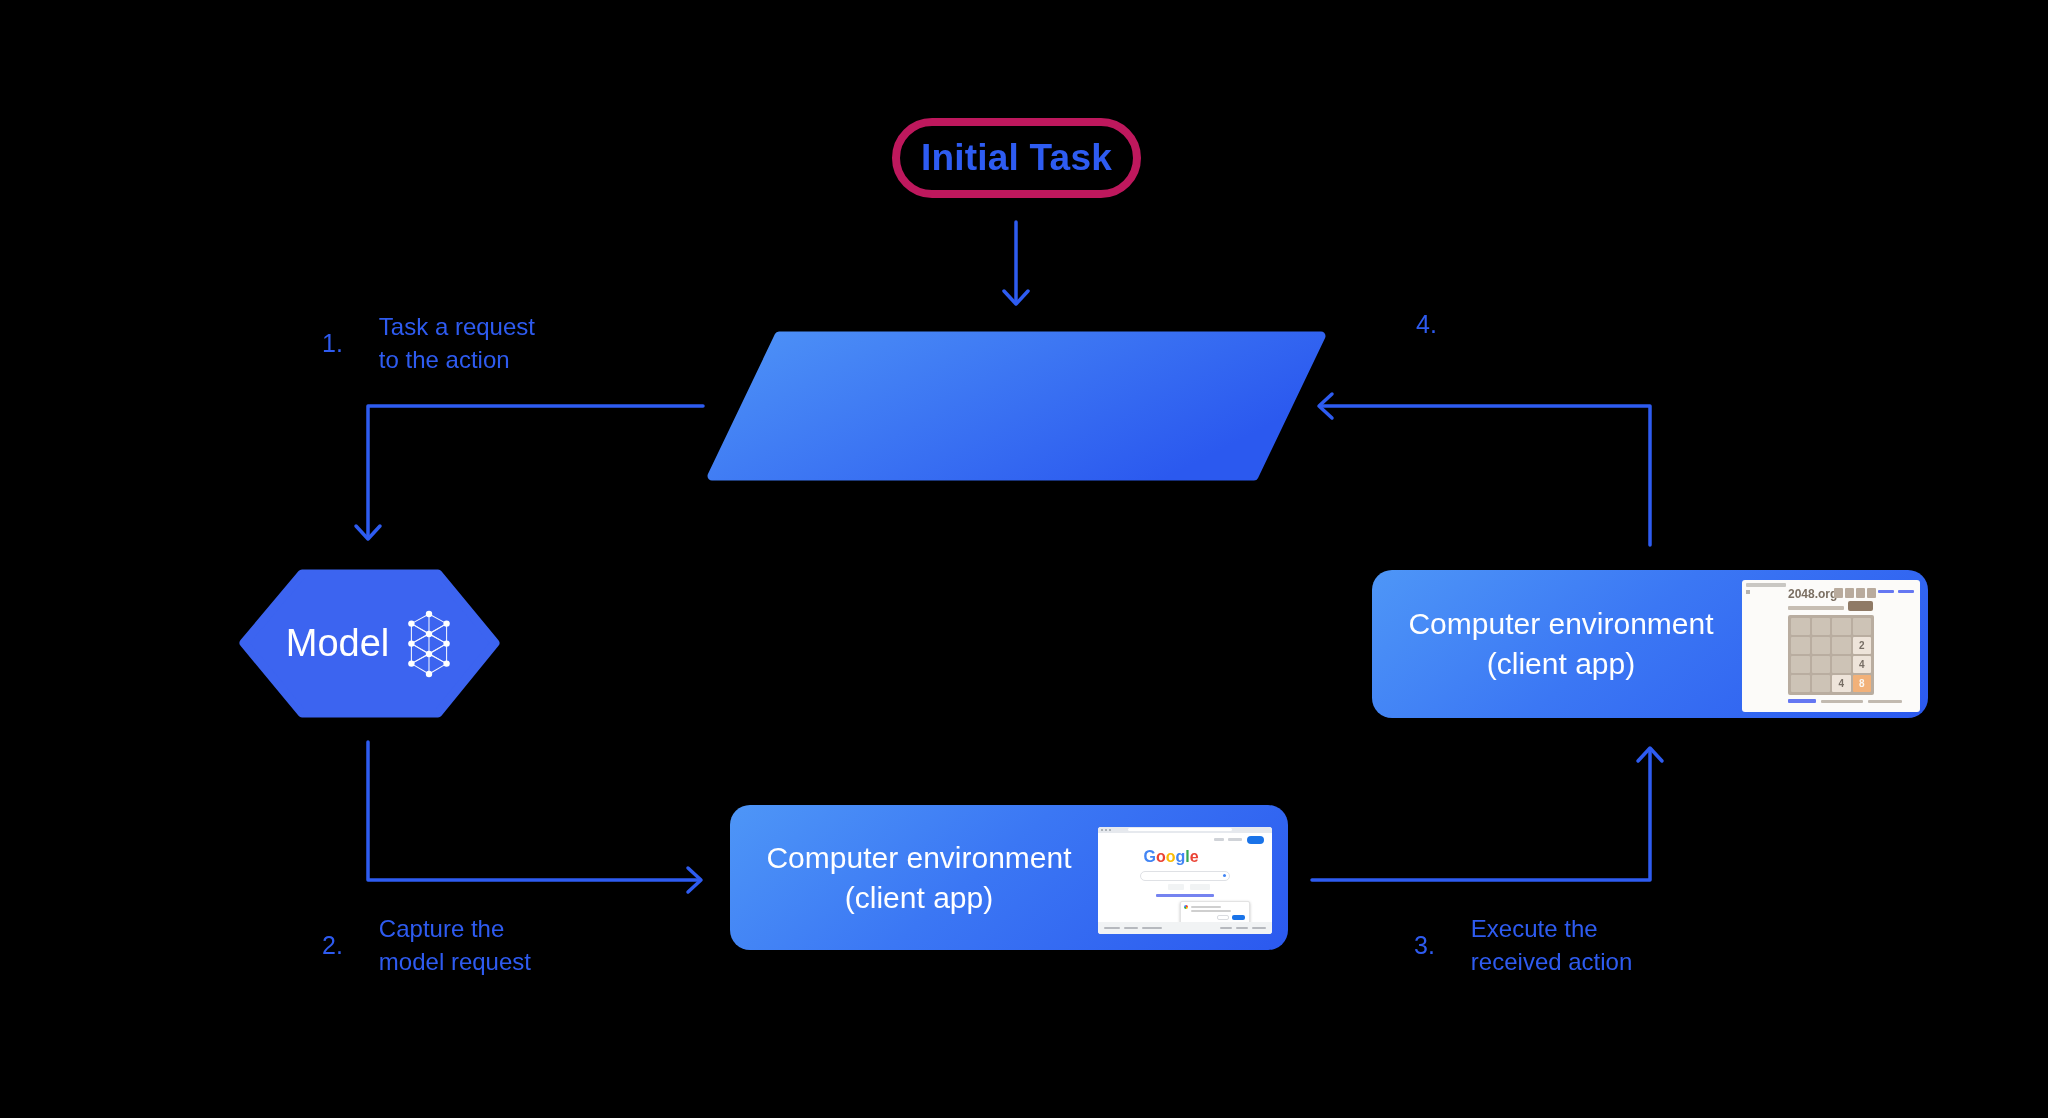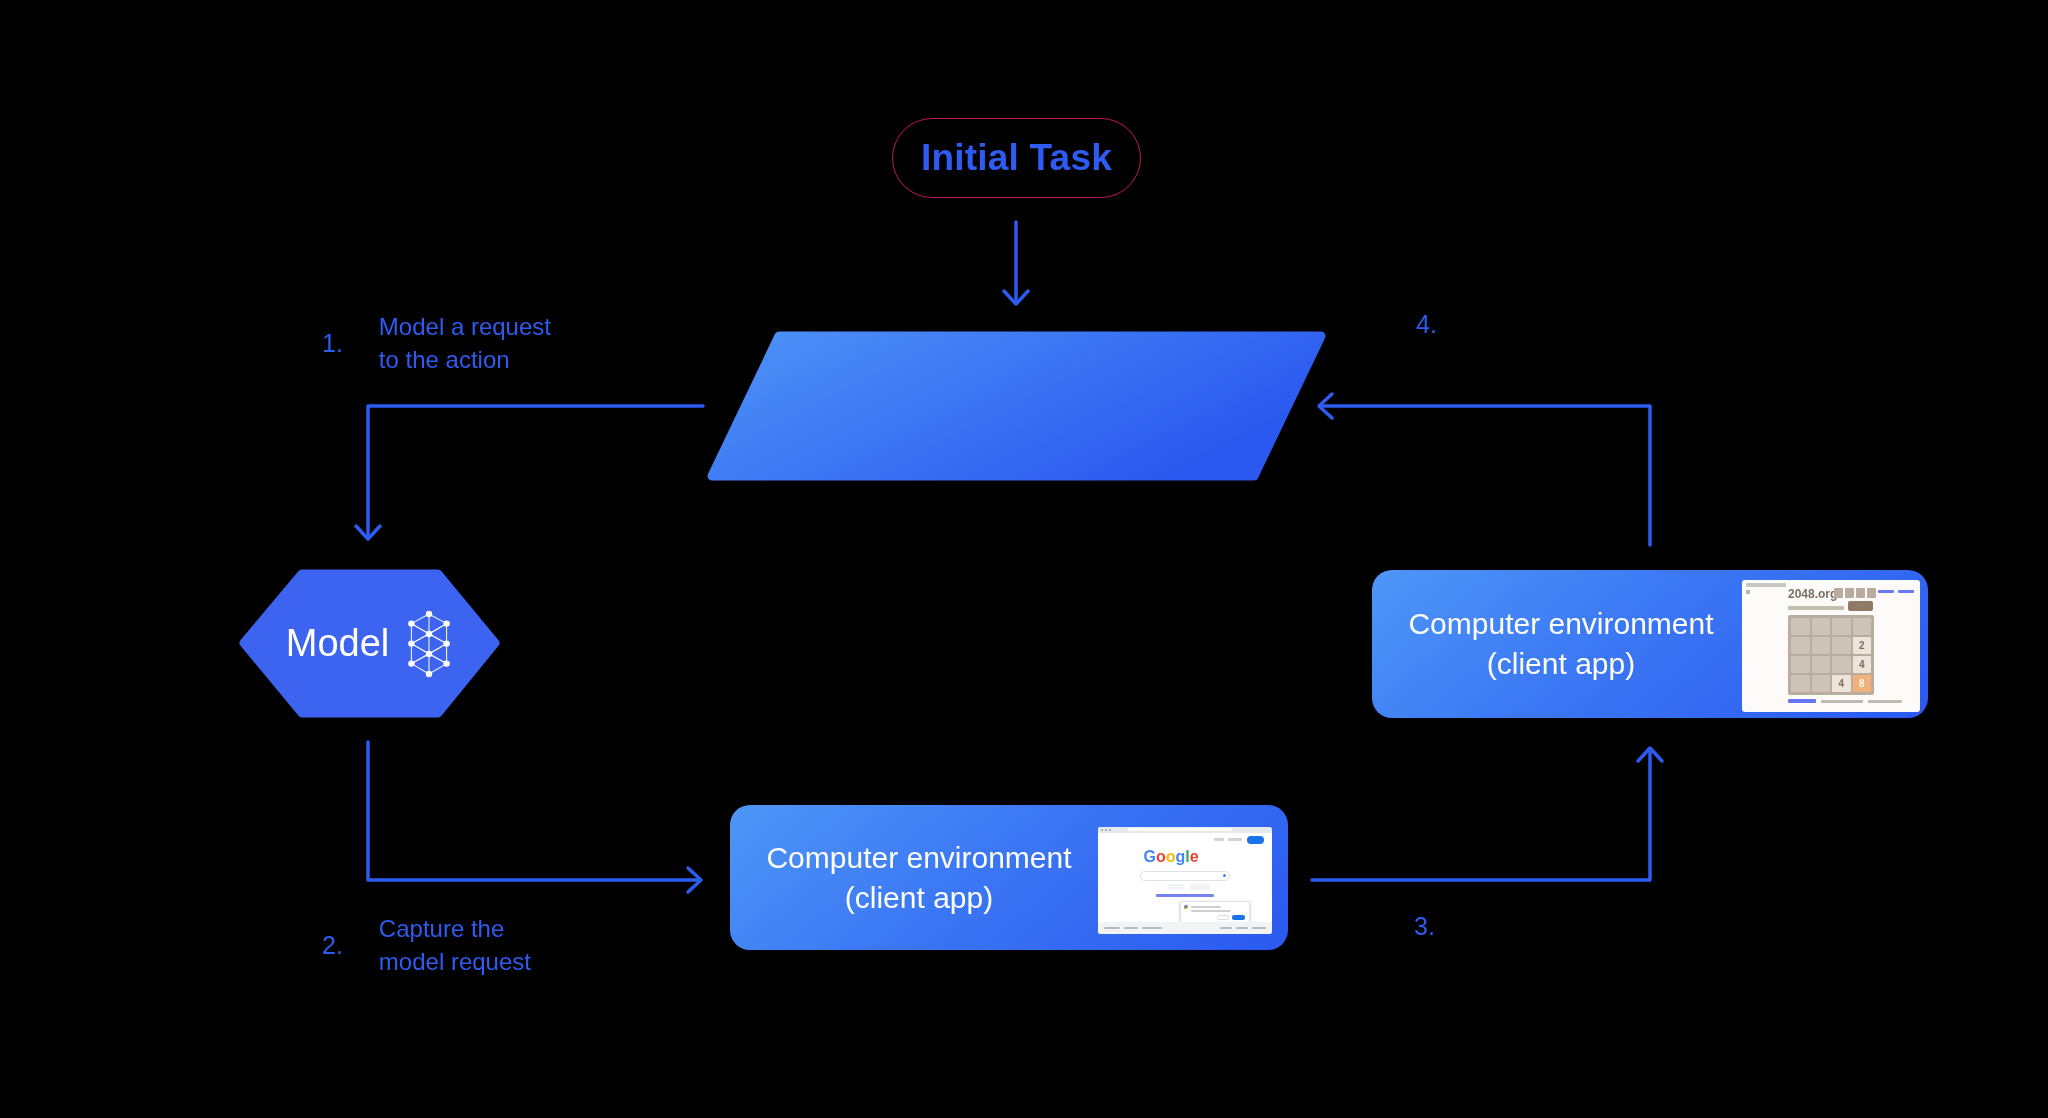--- a/index.html
+++ b/index.html
@@ -3,21 +3,21 @@
 <meta charset="utf-8">
 <style>
   html,body{margin:0;padding:0;background:#000;}
   body{font-family:"Liberation Sans",sans-serif;}
   #stage{position:relative;width:2048px;height:1118px;background:#000;overflow:hidden;}
   #shapes{position:absolute;left:0;top:0;}
 
   
   .pill{
     position:absolute;left:892px;top:118px;width:249px;height:80px;
-    border:1px solid #be185d;border-radius:44px;box-sizing:border-box;
+    border:8px solid #be185d;border-radius:44px;box-sizing:border-box;
     display:flex;align-items:center;justify-content:center;
     color:#2E5CF2;font-size:37px;font-weight:600;letter-spacing:.2px;
   }
 
   
   .para-text{
     position:absolute;left:766px;top:362px;width:502px;height:90px;
     display:flex;flex-direction:column;align-items:center;justify-content:center;
     color:#fff;font-size:32px;line-height:42px;font-weight:400;text-align:center;
   }
@@ -264,31 +264,35 @@
         <div class="g-fbar" style="right:6px;width:14px"></div>
         <div class="g-fbar" style="right:24px;width:12px"></div>
         <div class="g-fbar" style="right:40px;width:12px"></div>
       </div>
     </div>
   </div>
 
   <div class="step s1">
     <span class="num">1.</span>
     <span class="lines">
-      <span>Model a request</span><br>
+      <span>Task a request</span><br>
       <span>to the action</span>
     </span>
   </div>
   <div class="step s2">
     <span class="num">2.</span>
     <span class="lines">
       <span>Capture the</span><br>
       <span>model request</span>
     </span>
   </div>
   <div class="step s3">
     <span class="num">3.</span>
+    <span class="lines">
+      <span>Execute the</span><br>
+      <span>received action</span>
+    </span>
   </div>
   <div class="step s4">
     <span class="num">4.</span>
   </div>
 
 </div>
 
 </body></html>

